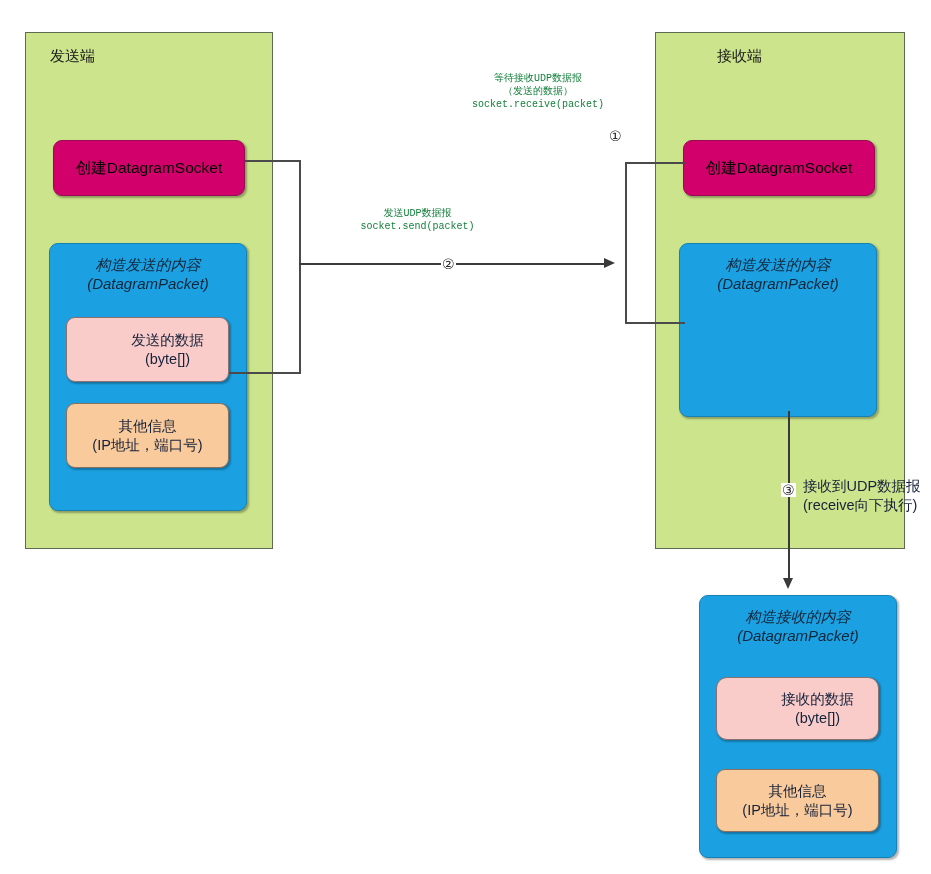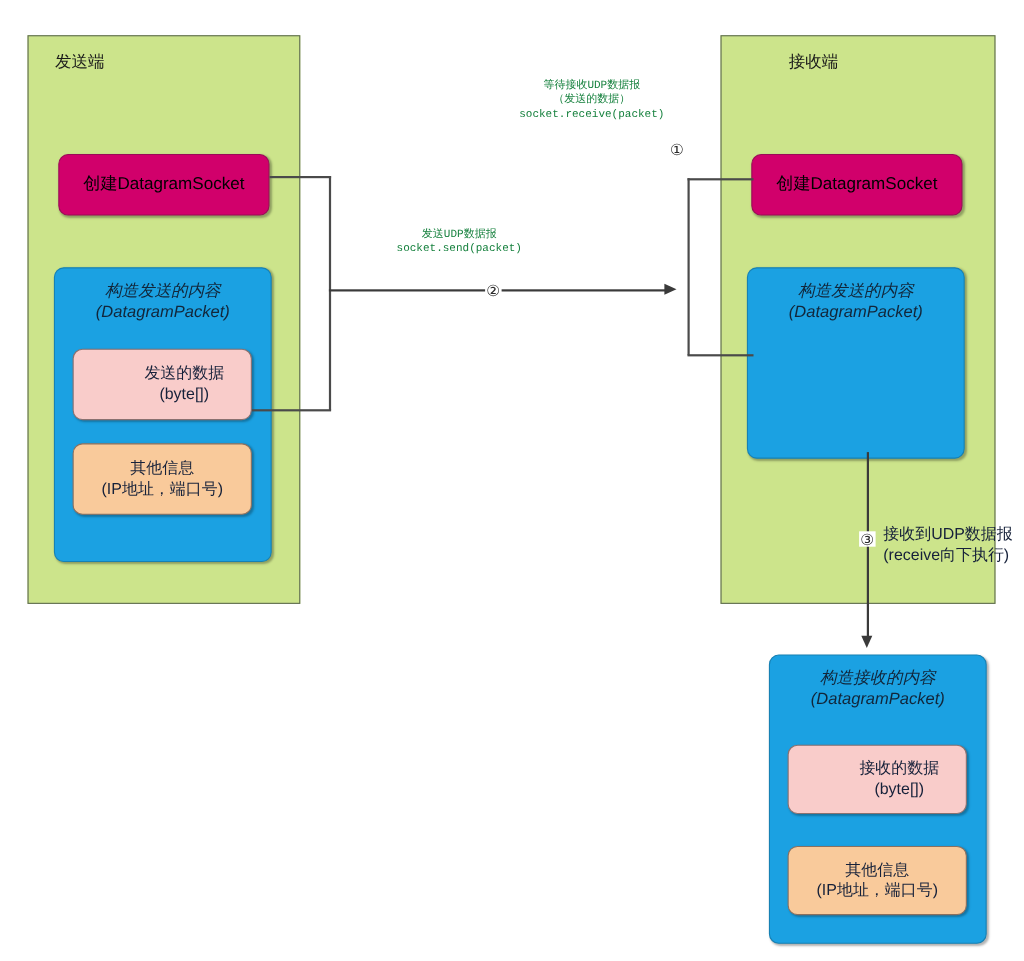--- a/index.html
+++ b/index.html
@@ -169,21 +169,21 @@
     <span class="box-inner-title">构造发送的内容</span>
     <span class="box-inner-title">(DatagramPacket)</span>
   </div>
 
 
   <div class="box box-blue" style="left:699px; top:595px; width:198px; height:263px;">
     <span class="box-inner-title">构造接收的内容</span>
     <span class="box-inner-title">(DatagramPacket)</span>
   </div>
 
-  <div class="box box-pink" style="left:716px; top:677px; width:163px; height:63px;">
+  <div class="box box-pink" style="left:716px; top:677px; width:163px; height:63px;border-radius:11px;">
     <span>接收的数据</span>
     <span>(byte[])</span>
   </div>
 
   <div class="box box-orange" style="left:716px; top:769px; width:163px; height:63px;">
     <span>其他信息</span>
     <span>(IP地址，端口号)</span>
   </div>
 
   <div class="line line-h" style="left:245px; top:160px; width:56px;"></div>

